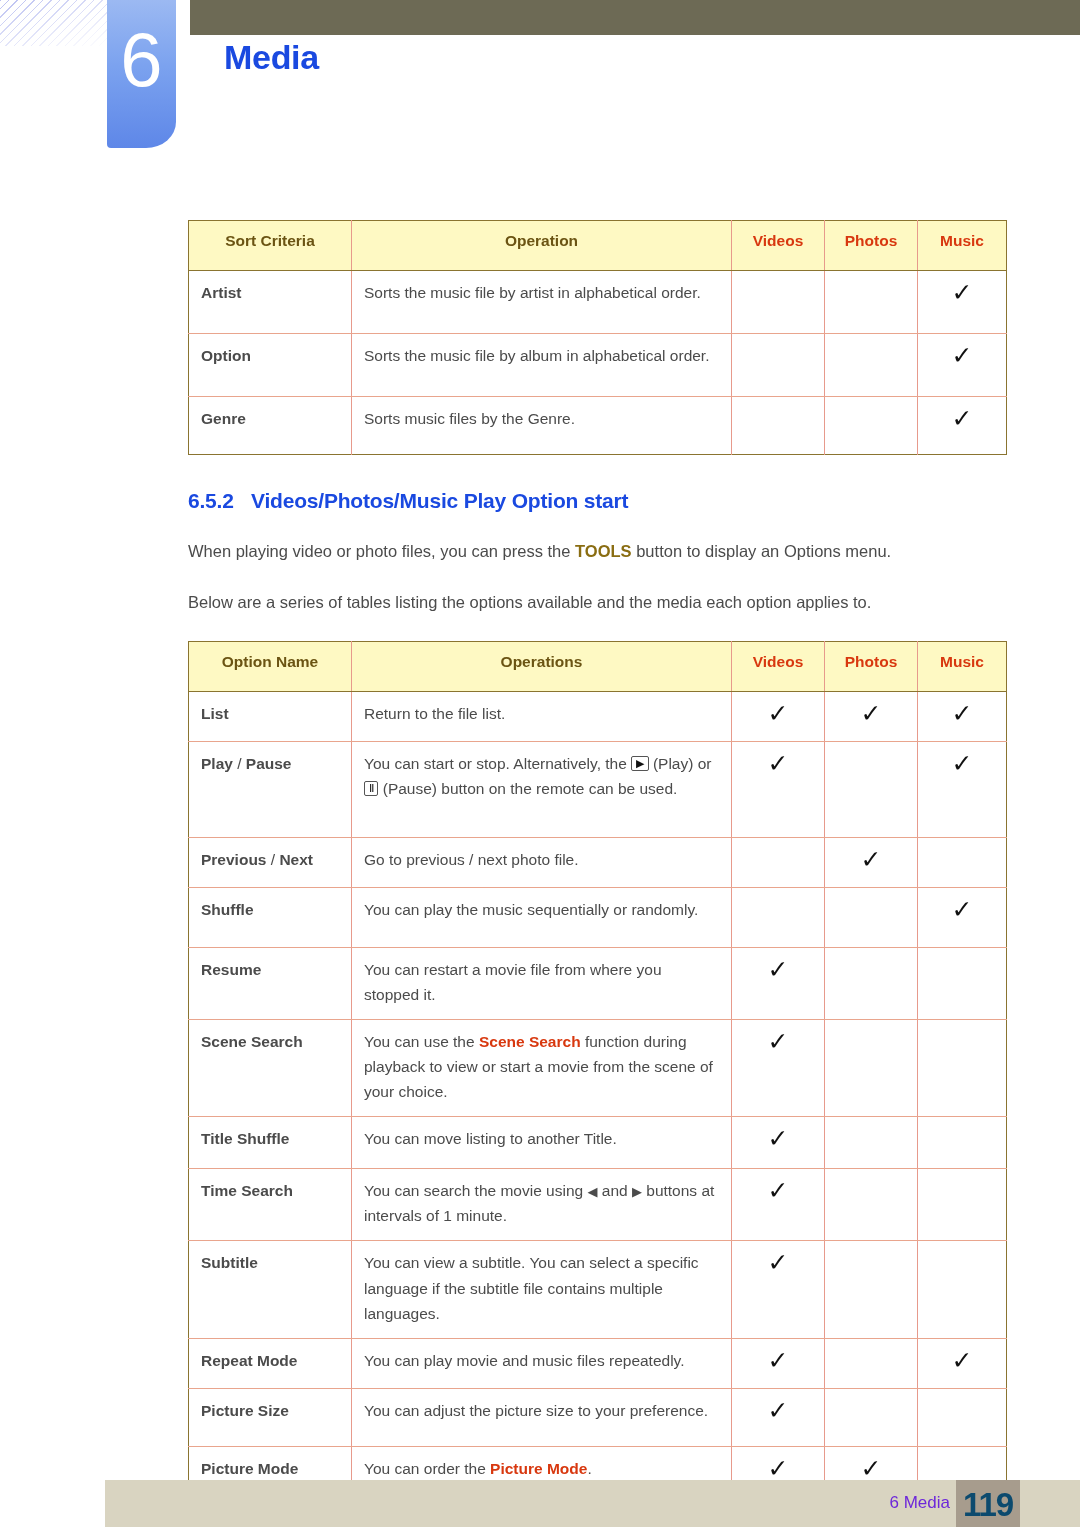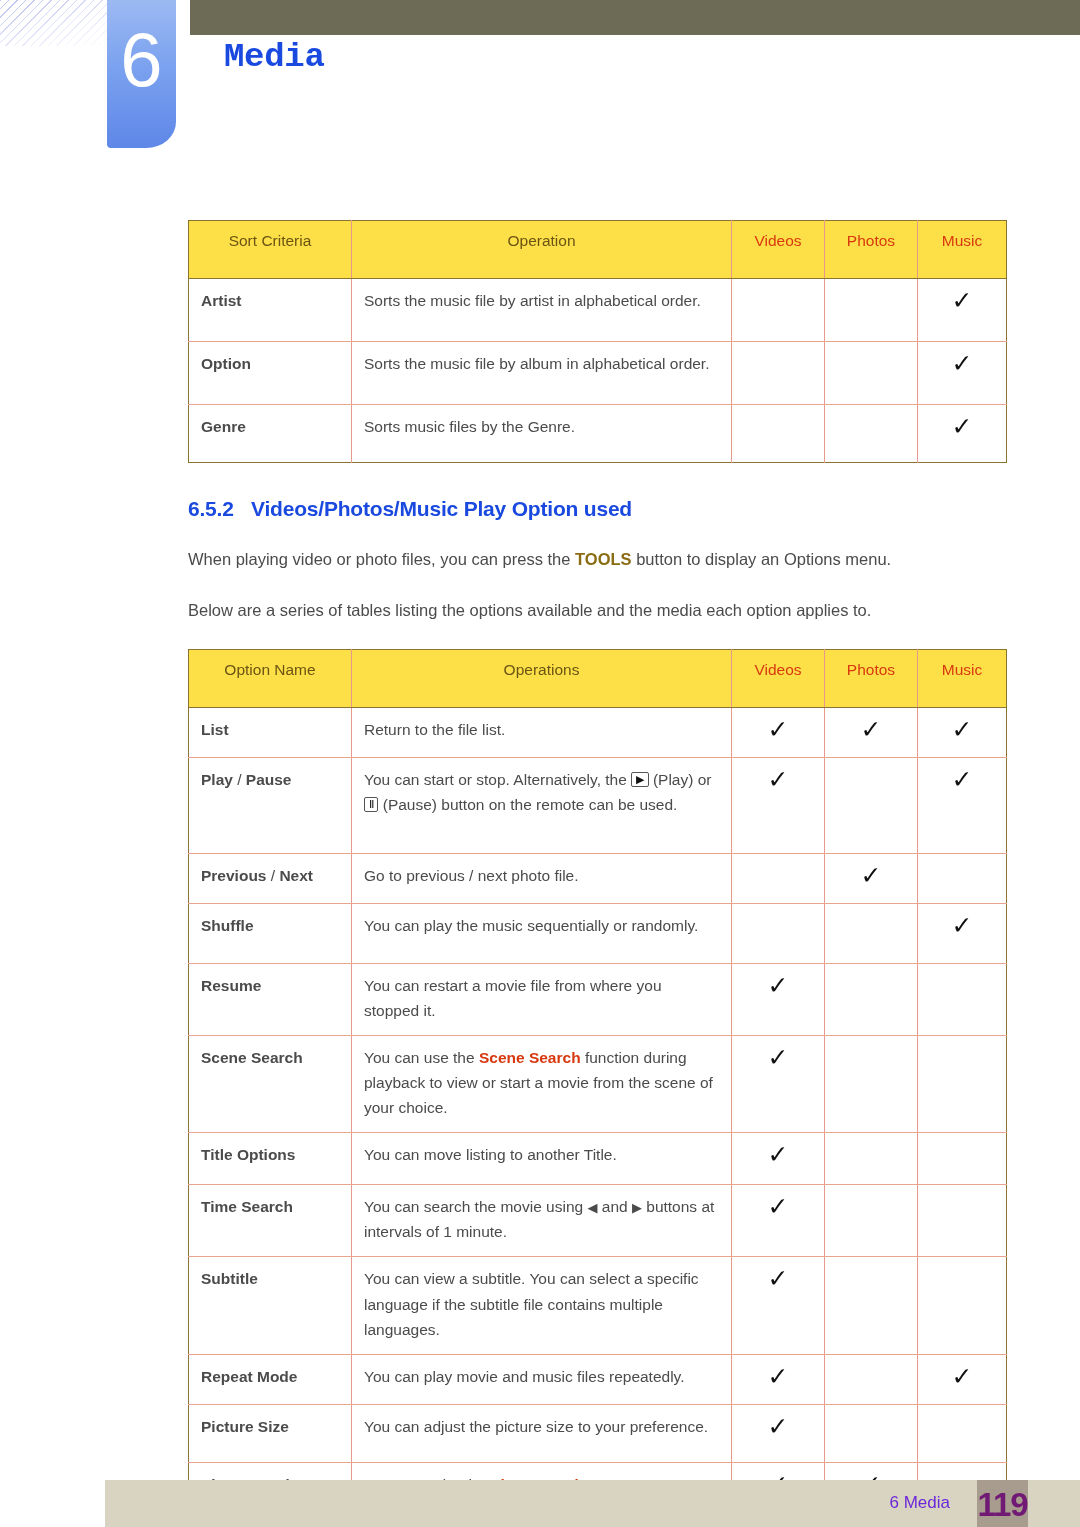--- a/index.html
+++ b/index.html
@@ -49,45 +49,44 @@
     text-align: center;
     font-weight: 400;
   }
   #chapter-title {
     position: absolute;
     left: 224px; top: 38px;
     font-size: 34px;
     font-weight: bold;
     color: #1a49e0;
     letter-spacing: -0.3px;
-    font-family: Liberation Mono, monospace;
   }
 
   
   #content {
     position: absolute;
     left: 188px; top: 0;
     width: 818px;
   }
 
   
   table.doc-table {
     border-collapse: collapse;
     width: 818px;
     table-layout: fixed;
     border: 1px solid #8a7430;
     background: #ffffff;
   }
   table.doc-table th {
-    background: #fde047;
+    background: #fef9c3;
     color: #6b5413;
     font-size: 15.5px;
-    font-weight: normal;
+    font-weight: bold;
     text-align: center;
-    padding: 11px 4px 28px;
+    padding: 11px 4px 20px;
     border-right: 1px solid #e79a8c;
     border-bottom: 1px solid #8a7430;
     vertical-align: middle;
   }
   table.doc-table th.media-col {
     color: #d8380f;
   }
   table.doc-table th:last-child { border-right: none; }
 
   table.doc-table td {
@@ -163,24 +162,24 @@
     background: #d9d4c1;
   }
   #footer-label {
     position: absolute;
     right: 130px; top: 13px;
     font-size: 17px;
     color: #6d28d9;
   }
   #page-num {
     position: absolute;
-    right: 52px; top: 0;
-    width: 51px; height: 47px;
+    right: 60px; top: 0;
+    width: 64px; height: 47px;
     background: #a79c8d;
-    color: #701a75;
+    color: #0c4a6e;
     font-size: 33px;
     font-weight: bold;
     line-height: 50px;
     text-align: center;
     letter-spacing: -1px;
   }
 </style>
 </head>
 <body>
 
@@ -228,21 +227,21 @@
         <td class="opt-name">Genre</td>
         <td>Sorts music files by the Genre.</td>
         <td class="check"><span class="tick"></span></td>
         <td class="check"><span class="tick"></span></td>
         <td class="check"><span class="tick">✓</span></td>
       </tr>
     </tbody>
   </table>
 
   <div id="sec-heading">
-    <span class="num">6.5.2</span><span>Videos/Photos/Music Play Option used</span>
+    <span class="num">6.5.2</span><span>Videos/Photos/Music Play Option start</span>
   </div>
 
   <p class="body-text"><span>When playing video or photo files, you can press the </span><span class="tools">TOOLS</span><span> button to display an Options menu.</span></p>
 
   <p class="body-text">Below are a series of tables listing the options available and the media each option applies to.</p>
 
   <div style="height:26px"></div>
   <table class="doc-table">
     <colgroup>
       <col style="width:163px">
@@ -304,21 +303,21 @@
 
       <tr style="height:85px">
         <td class="opt-name">Scene Search</td>
         <td><span>You can use the </span><span class="hl">Scene Search</span><span> function during playback to view or start a movie from the scene of your choice.</span></td>
         <td class="check"><span class="tick">✓</span></td>
         <td class="check"><span class="tick"></span></td>
         <td class="check"><span class="tick"></span></td>
       </tr>
 
       <tr style="height:52px">
-        <td class="opt-name">Title Options</td>
+        <td class="opt-name">Title Shuffle</td>
         <td>You can move listing to another Title.</td>
         <td class="check"><span class="tick">✓</span></td>
         <td class="check"><span class="tick"></span></td>
         <td class="check"><span class="tick"></span></td>
       </tr>
 
       <tr style="height:58px">
         <td class="opt-name">Time Search</td>
         <td><span>You can search the movie using </span><span style="font-family:'DejaVu Sans',sans-serif;font-size:13px">◀</span><span> and </span><span style="font-family:'DejaVu Sans',sans-serif;font-size:13px">▶</span><span> buttons at intervals of 1 minute.</span></td>
         <td class="check"><span class="tick">✓</span></td>

